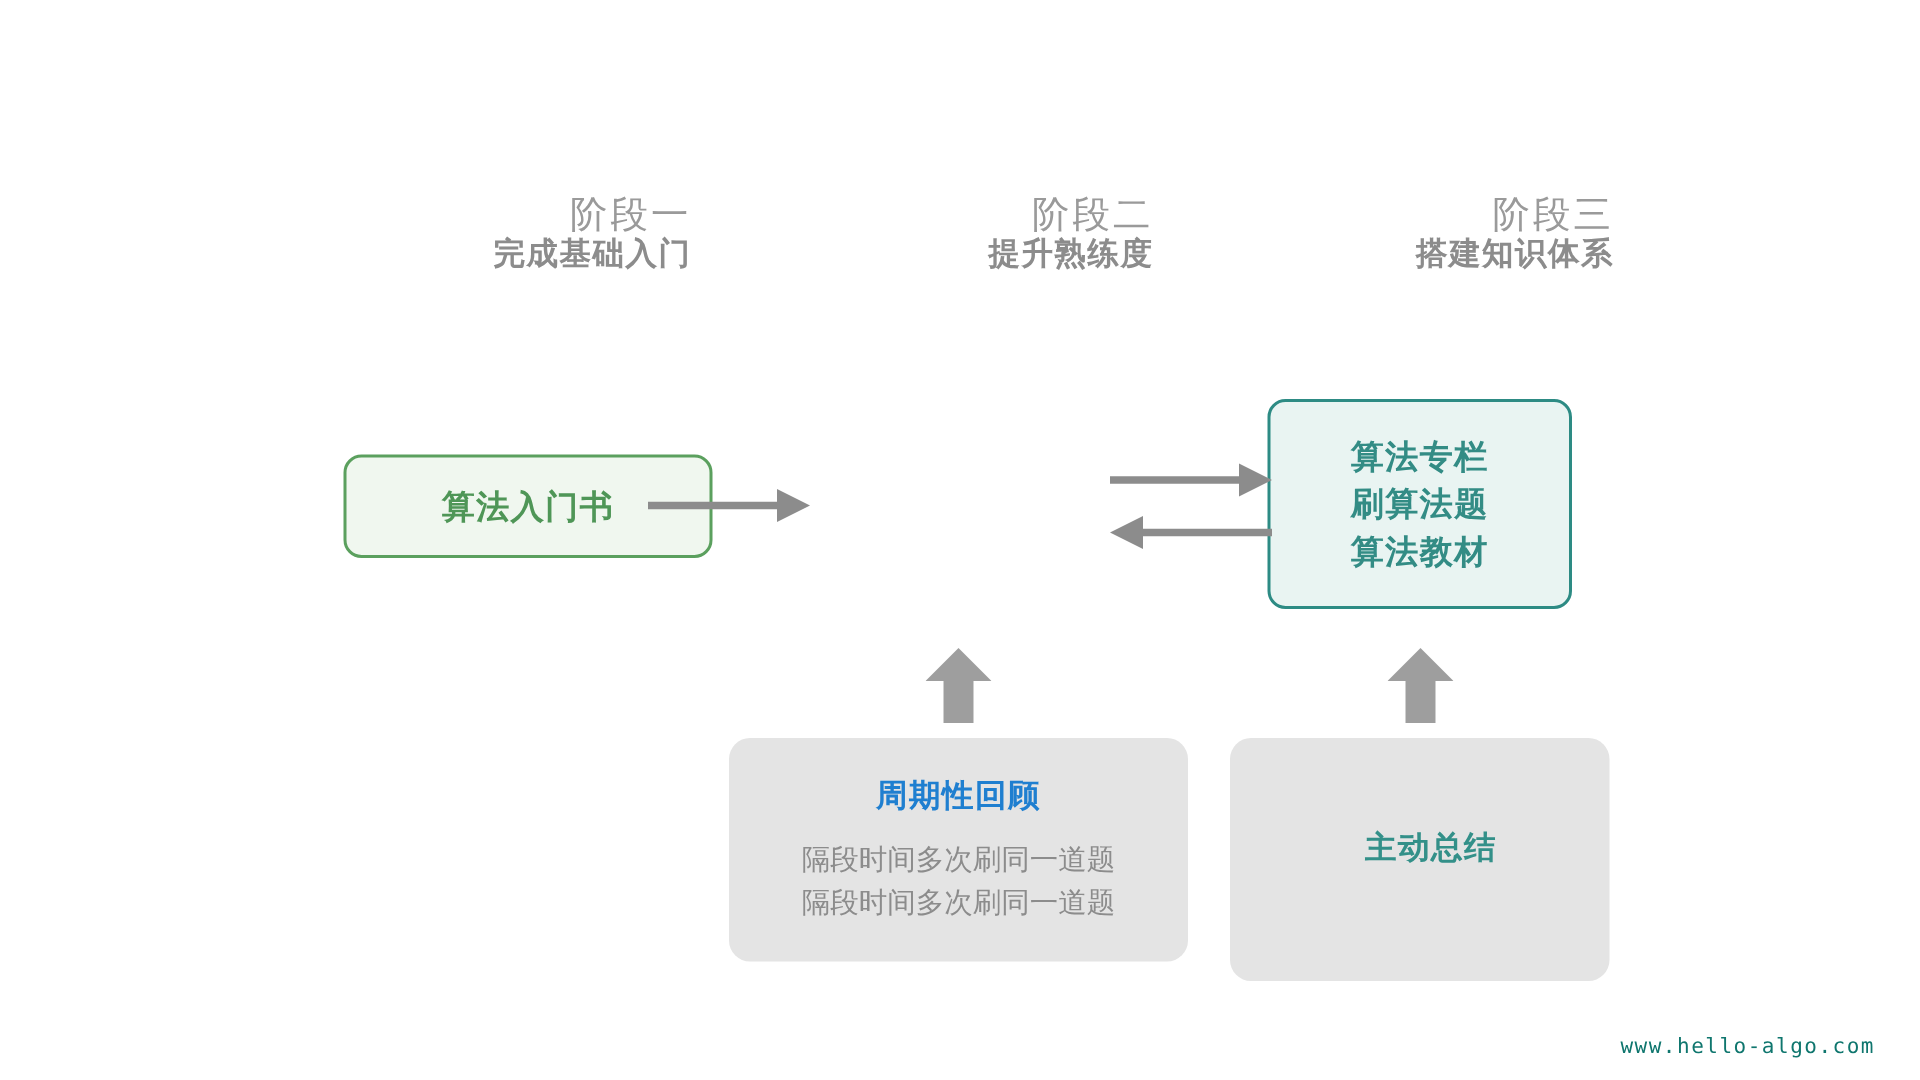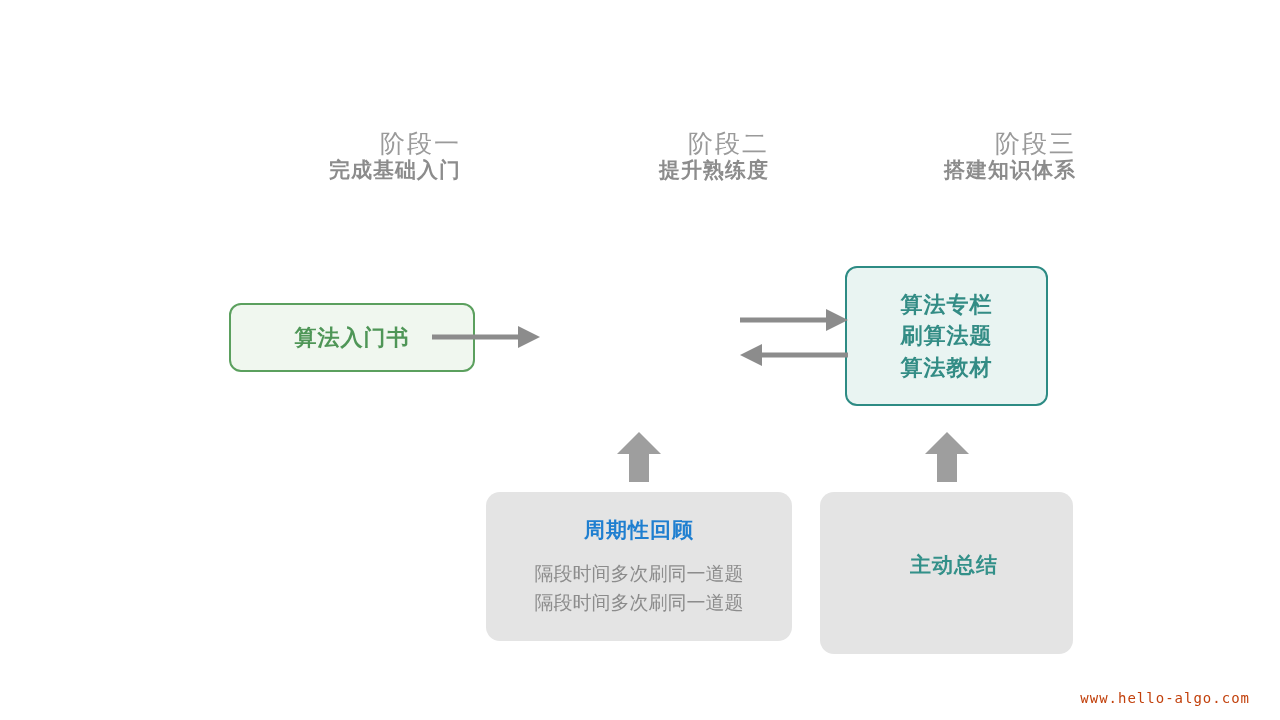--- a/index.html
+++ b/index.html
@@ -118,21 +118,21 @@
   .conn { position: absolute; }
 
   
   .watermark {
     position: absolute;
     right: 30px;
     bottom: 14px;
     font-family: "DejaVu Sans Mono", "Liberation Mono", monospace;
     font-size: 14px;
     letter-spacing: 1px;
-    color: #c2410c;
+    color: #0f766e;
     white-space: nowrap;
   }
 </style>
 </head>
 <body>
 
 <div id="canvas">
 
   <div class="stage-col" style="left:201px; top:130px;">
     <div class="stage-title">阶段一</div>

